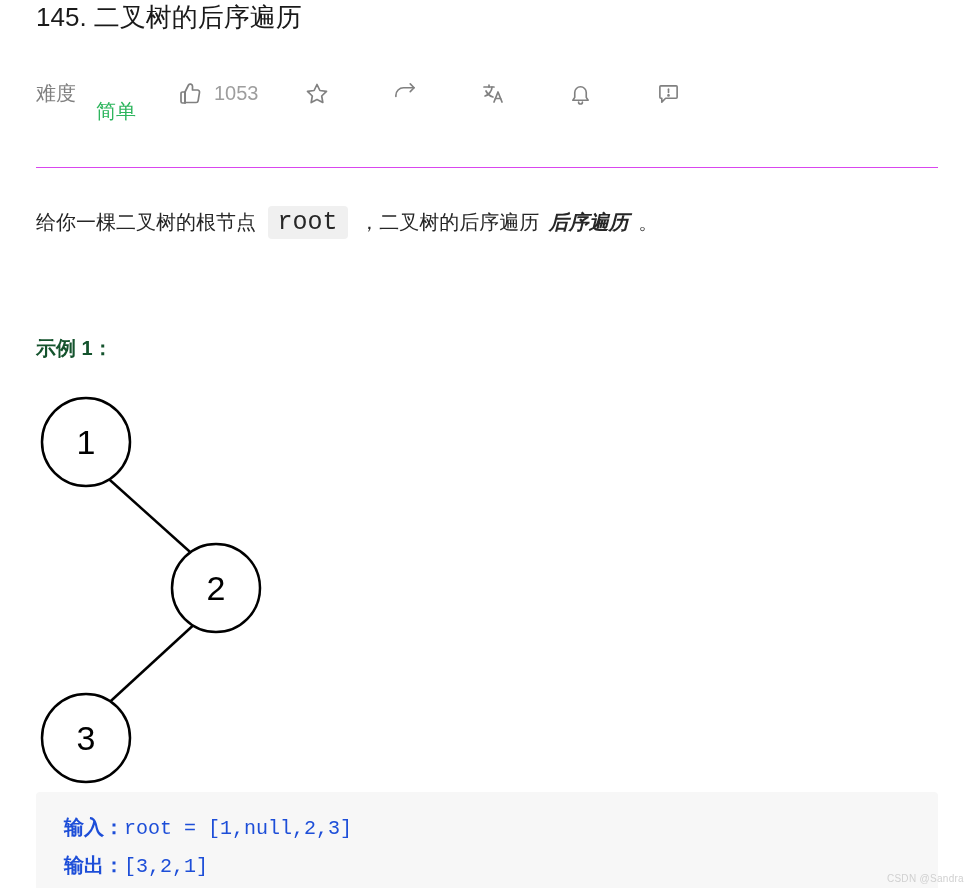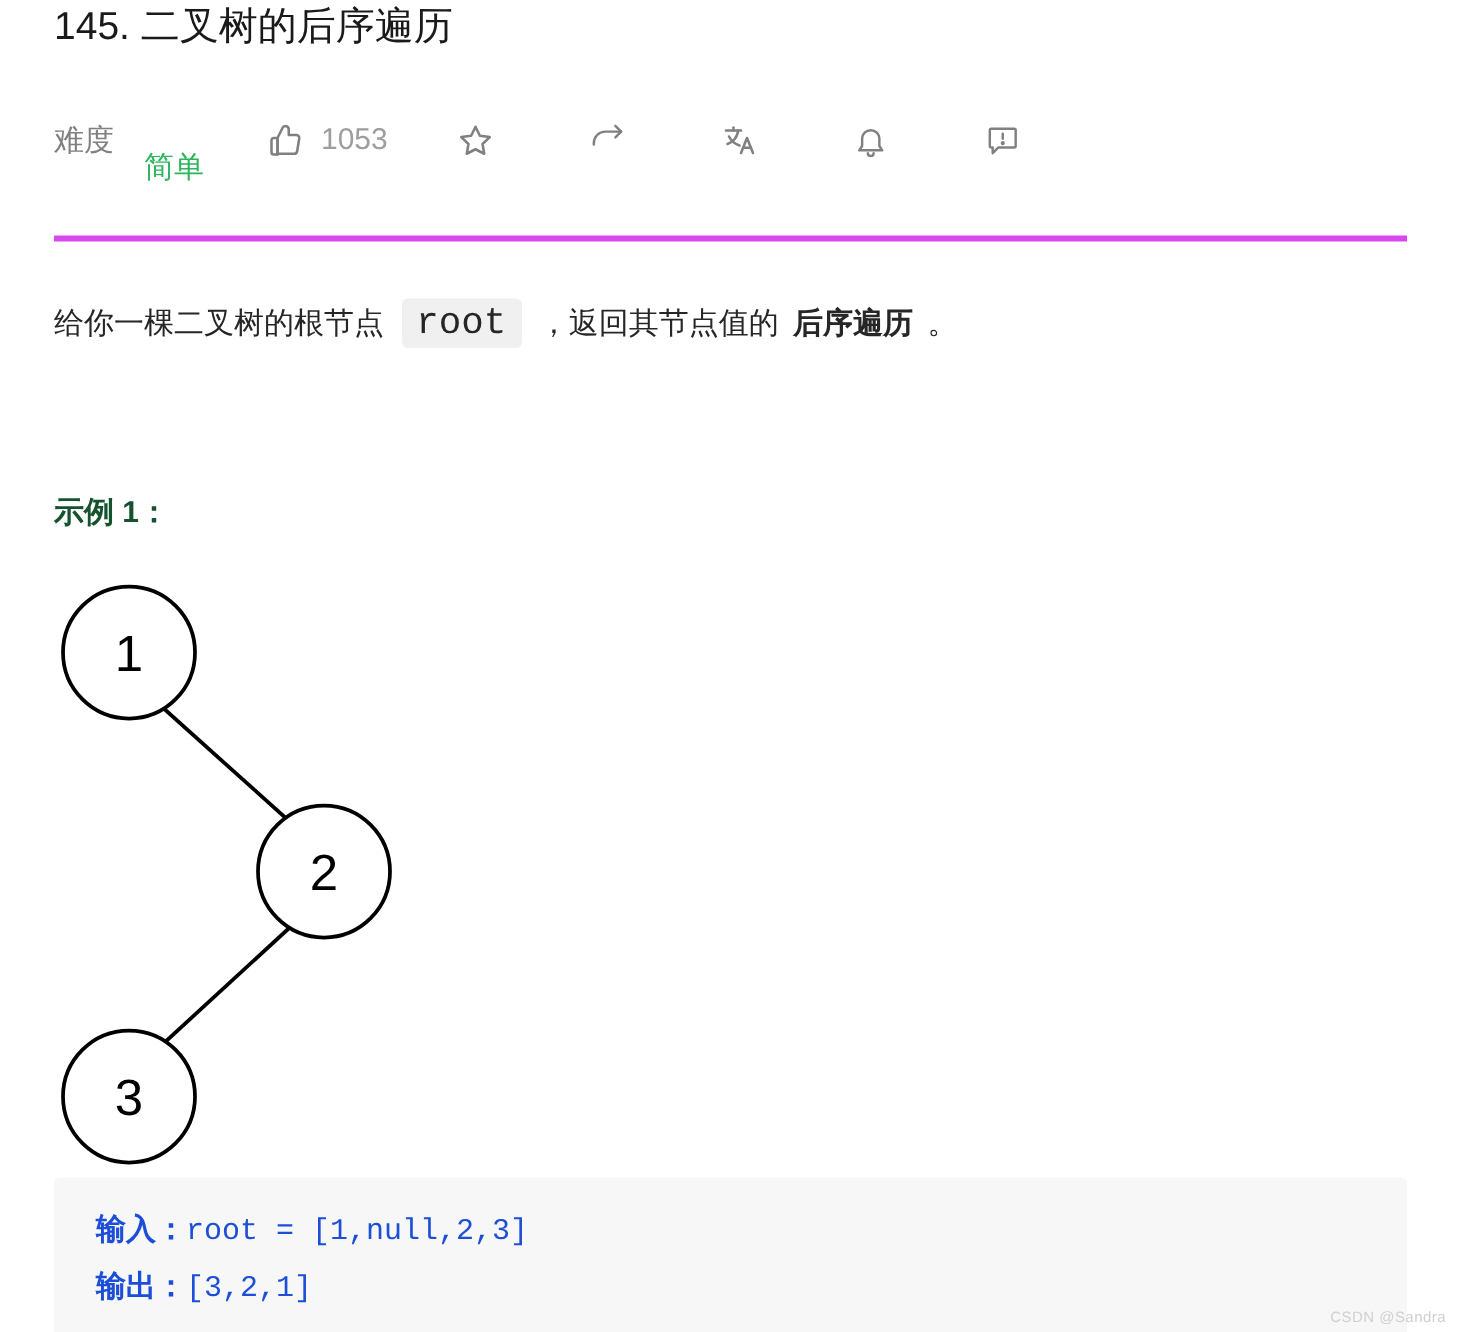--- a/index.html
+++ b/index.html
@@ -17,22 +17,22 @@
     .title {
       font-size: 26px;
       font-weight: 500;
       color: #1a1a1a;
       padding-bottom: 5px;
     }
     .meta-row {
       display: flex;
       align-items: center;
       gap: 20px;
-      padding: 22px 0 32px 0;
-      border-bottom: 4px solid #d946ef;
+      padding: 22px 0 42px 0;
+      border-bottom: 1px solid #d946ef;
       color: #9e9e9e;
       font-size: 20px;
     }
     .difficulty-label {
       color: #808080;
     }
     .difficulty-value {
       color: #2db55d;
       margin-right: 22px;
       margin-top: 36px;
@@ -71,20 +71,21 @@
       border-radius: 4px;
       padding: 2px 10px;
       font-family: "SFMono-Regular", Consolas, "Liberation Mono", Menlo, monospace;
       font-size: 25px;
       color: #262626;
       margin: 0 6px;
     }
     .description strong {
       font-weight: 700;
       margin: 0 4px;
+      font-style: italic;
     }
     .example-heading {
       font-size: 20px;
       font-weight: 700;
       color: #14532d;
       margin-top: 90px;
       margin-bottom: 30px;
     }
     .tree-diagram {
       margin-left: 0;
@@ -171,21 +172,21 @@
     <svg width="23" height="23" viewBox="0 0 24 24" fill="none" stroke="#808080" stroke-width="1.7" stroke-linecap="round" stroke-linejoin="round">
       <path d="M4 4h16a1 1 0 0 1 1 1v11a1 1 0 0 1-1 1H9l-4 4v-4H4a1 1 0 0 1-1-1V5a1 1 0 0 1 1-1z"></path>
       <line x1="12" y1="7.5" x2="12" y2="11"></line>
       <circle cx="12" cy="14" r="0.6" fill="#808080"></circle>
     </svg>
   </span>
 </div>
 
 <div class="content">
   <p class="description">
-    <span>给你一棵二叉树的根节点 </span><code>root</code><span> ，返回其节点值的 </span><strong>后序遍历</strong><span> 。</span>
+    <span>给你一棵二叉树的根节点 </span><code>root</code><span> ，二叉树的后序遍历 </span><strong>后序遍历</strong><span> 。</span>
   </p>
 
   <div class="example-heading">示例 1：</div>
 
   <div class="tree-diagram">
     <svg width="260" height="400" viewBox="0 0 260 400">
       <line x1="65" y1="80" x2="163" y2="168" stroke="#000" stroke-width="2.5"></line>
       <line x1="163" y1="228" x2="65" y2="318" stroke="#000" stroke-width="2.5"></line>
       <circle cx="50" cy="50" r="44" fill="#fff" stroke="#000" stroke-width="2.5"></circle>
       <text x="50" y="62" text-anchor="middle" font-size="34" font-family="sans-serif" fill="#000">1</text>

